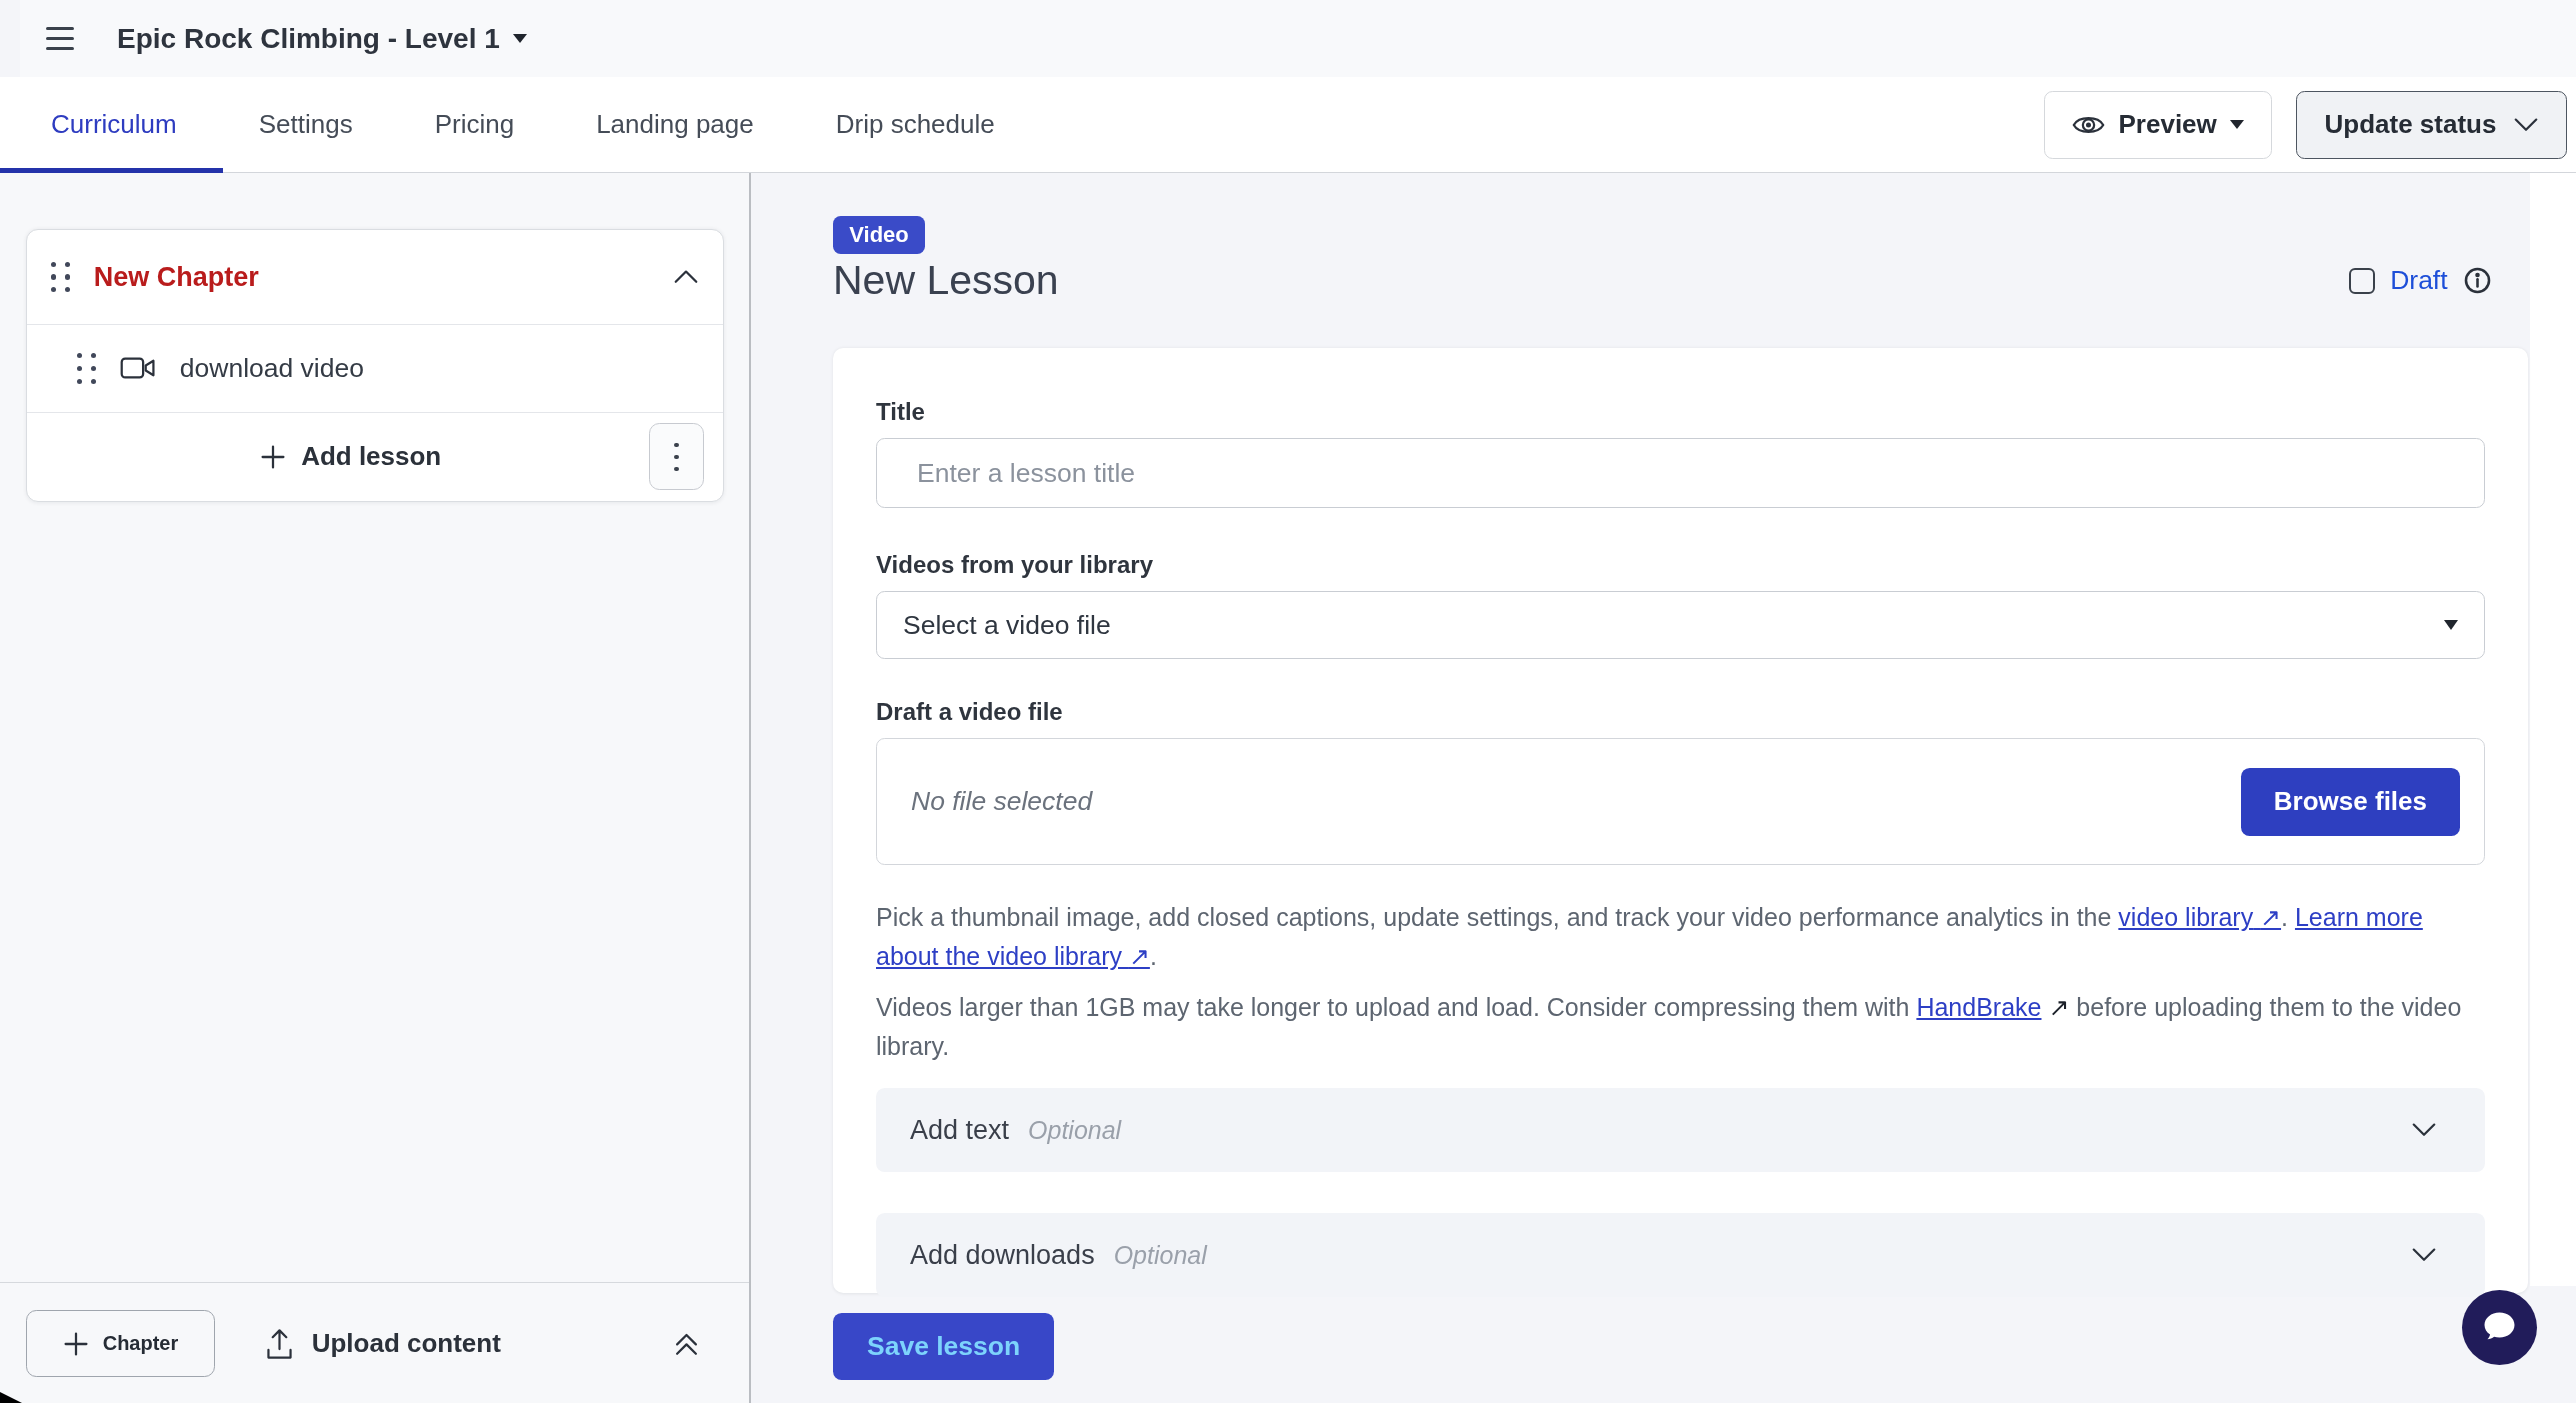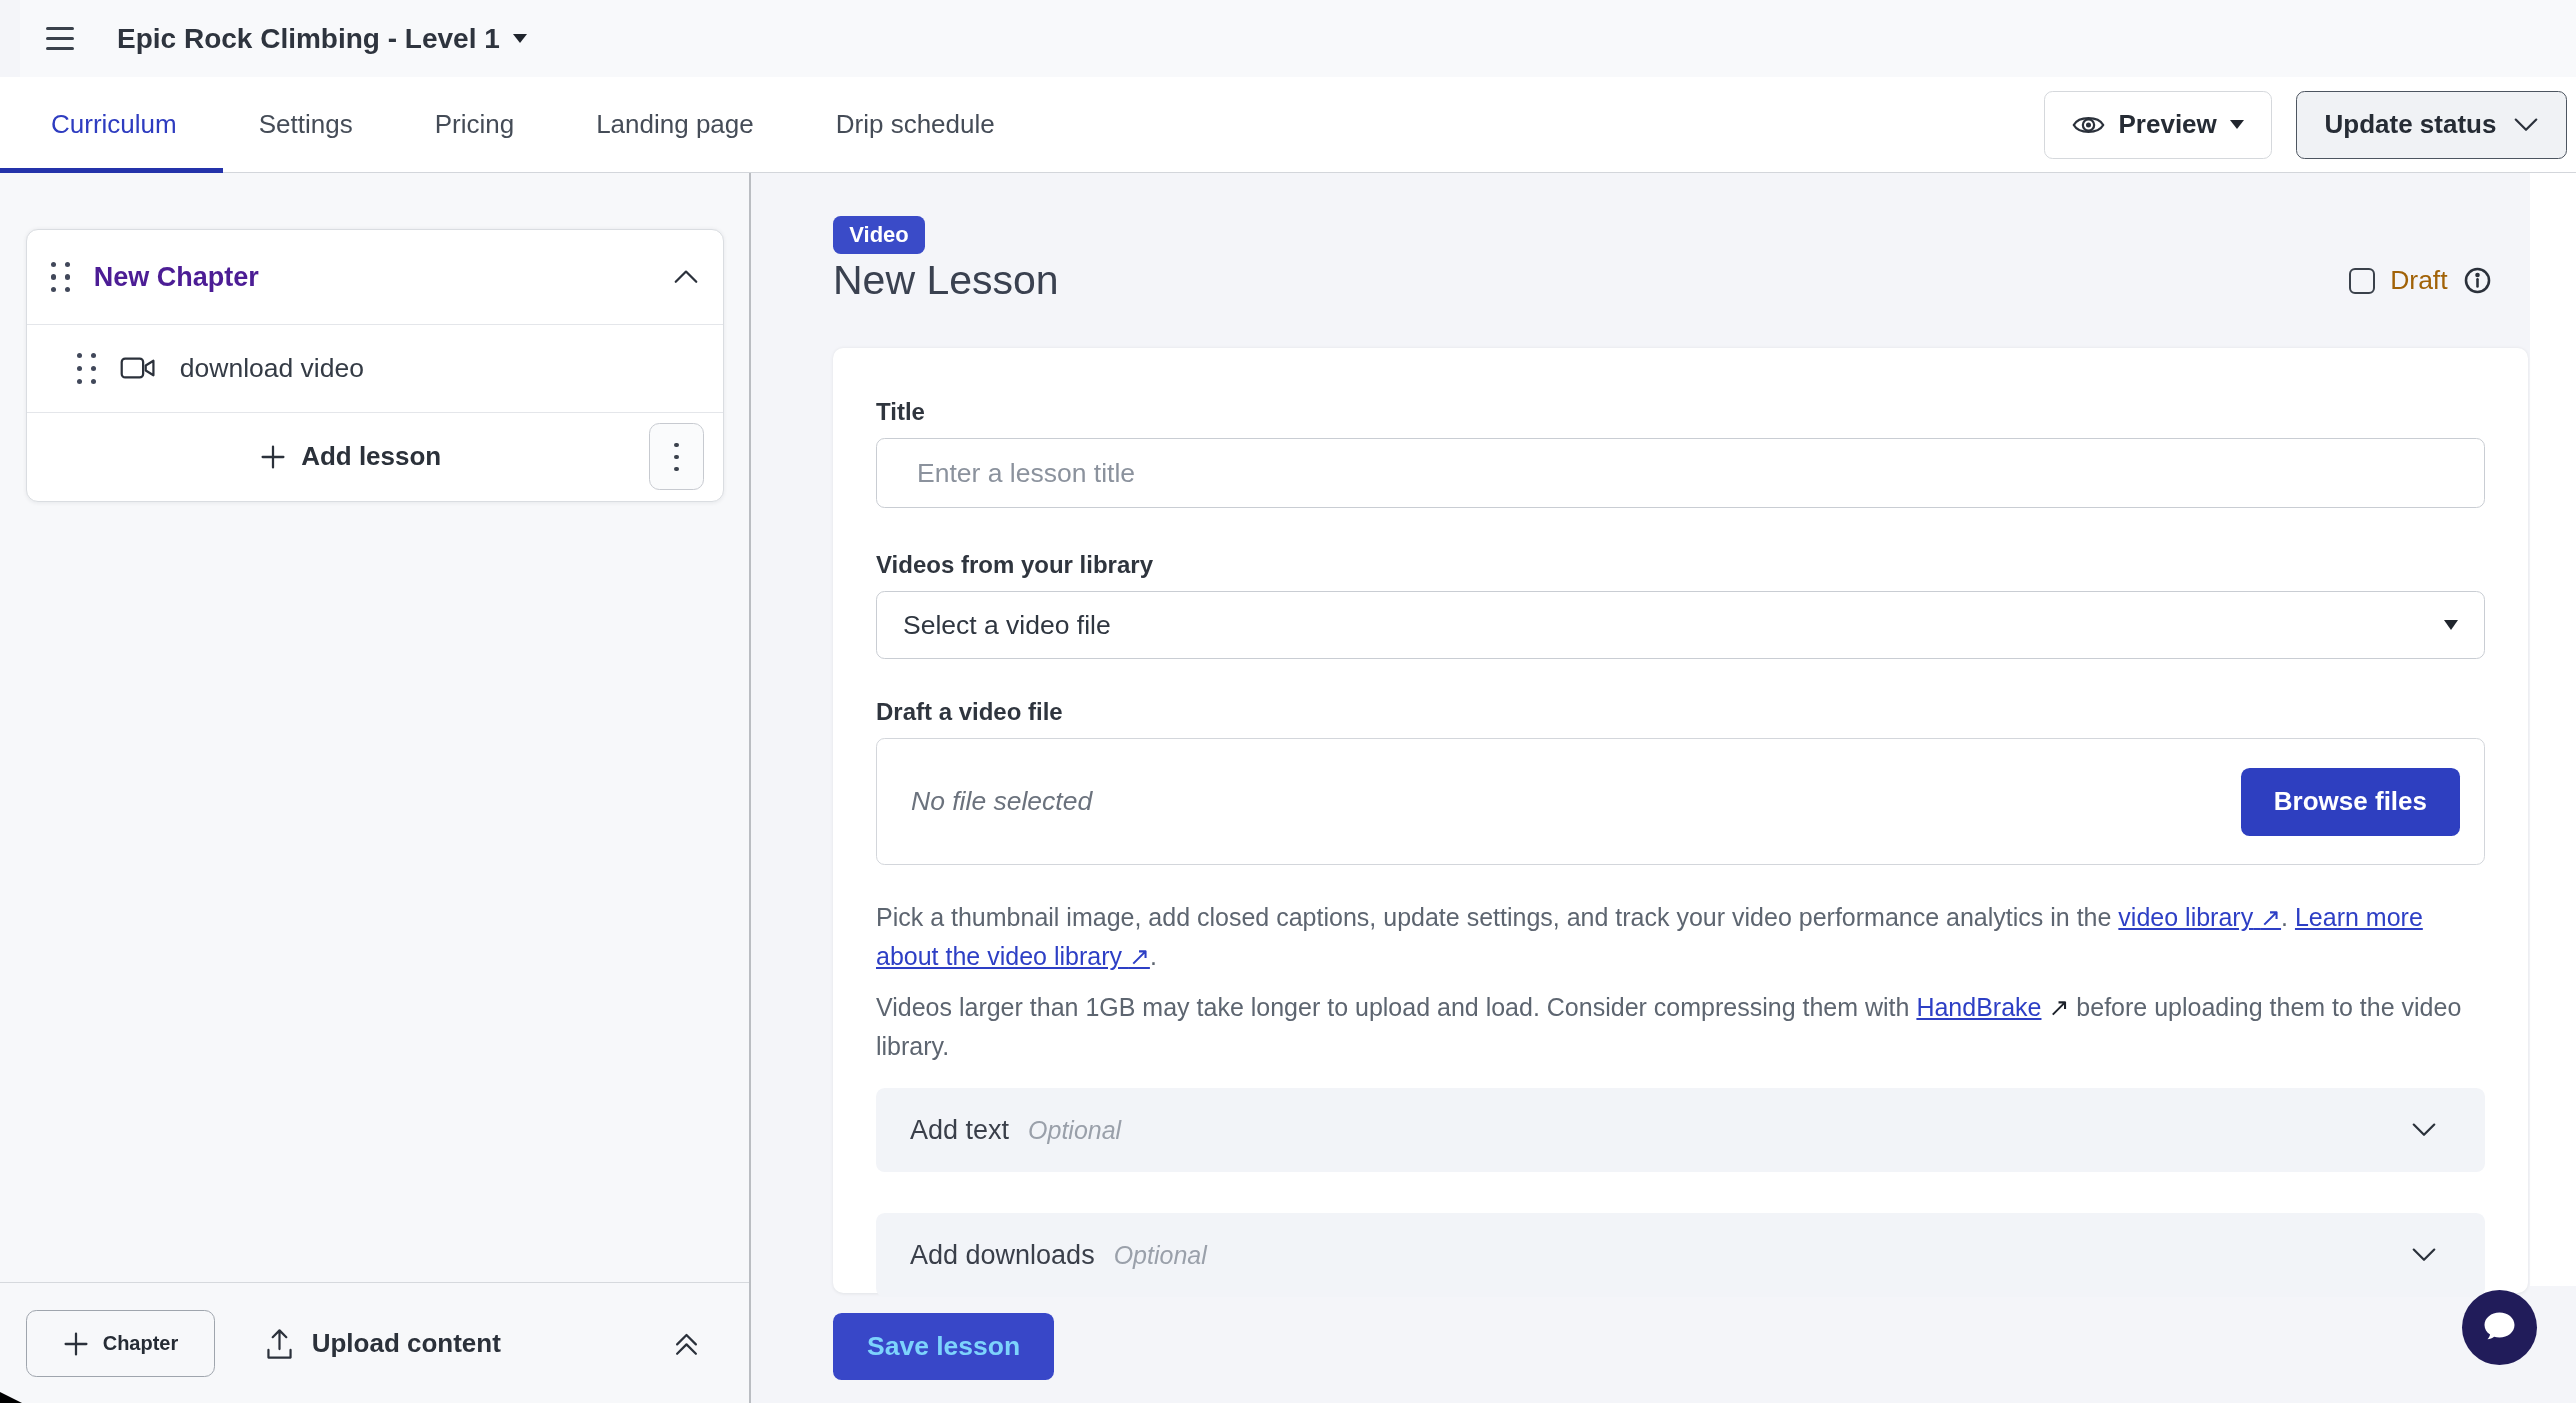--- a/index.html
+++ b/index.html
@@ -53,21 +53,21 @@
     position: absolute; left: 26px; top: 56px; width: 698px;
     background: #fff; border: 0.9px solid #dadde1; border-radius: 12px;
     box-shadow: 0 0.9px 4.3px rgba(20,24,40,.07); overflow: hidden;
   }
   .chapter-header { height: 94px; display: flex; align-items: center; padding: 0 24px; }
   .drag-handle {
     display: grid; grid-template-columns: repeat(2, 5.1px); grid-auto-rows: 5.1px;
     gap: 7.7px 8.6px; cursor: grab; flex: none;
   }
   .drag-handle i { width: 5.1px; height: 5.1px; border-radius: 50%; background: #41485a; }
-  .chapter-header .chapter-title { margin-left: 24px; font-size: 27px; font-weight: 600; color: #4c1d95; }
+  .chapter-header .chapter-title { margin-left: 24px; font-size: 27px; font-weight: 600; color: #b91c1c; }
   .icon-right { margin-left: auto; cursor: pointer; }
   .row-divider { height: 0.9px; background: #e4e6ea; }
   .lesson-row { height: 87px; display: flex; align-items: center; padding-left: 50px; gap: 24px; cursor: pointer; }
   .lesson-row .lesson-title { font-size: 26.5px; color: #343b45; }
   .card-footer { height: 88px; display: flex; align-items: center; padding-right: 19px; padding-left: 25px; }
   .add-lesson { flex: 1; display: flex; align-items: center; justify-content: center; gap: 15.4px; font-size: 26px; font-weight: 600; color: #2b313a; cursor: pointer; }
   .kebab-btn {
     width: 55px; height: 67px; border: 1.3px solid #c7cad0; border-radius: 10.3px; background: #fafbfc;
     display: flex; flex-direction: column; align-items: center; justify-content: center; gap: 7.7px; cursor: pointer; flex: none;
   }
@@ -83,21 +83,21 @@
   #main { position: absolute; top: 173px; left: 754px; right: 0; bottom: 0; background: #f4f5f9; }
   #scroll-gutter { position: absolute; top: 0; right: 0; width: 46px; height: 1113px; background: #fff; }
   .type-badge {
     position: absolute; left: 79px; top: 43px;
     background: #3a4bc8; color: #fff; font-size: 22px; font-weight: 700;
     padding: 6px 16.3px; border-radius: 7.7px;
   }
   .page-title { position: absolute; left: 79px; top: 84px; font-size: 41px; font-weight: 500; color: #3a4150; }
   .draft-wrap { position: absolute; right: 84px; top: 92px; display: flex; align-items: center; gap: 15.4px; }
   .checkbox { width: 26px; height: 26px; border: 2.6px solid #3a414b; border-radius: 6px; background: transparent; cursor: pointer; }
-  .draft-label { font-size: 26.5px; color: #a16207; }
+  .draft-label { font-size: 26.5px; color: #1d4ed8; }
   
   #form-card {
     position: absolute; left: 79px; top: 175px; width: 1695px; height: 945px;
     background: #fff; border-radius: 10.3px; box-shadow: 0 0.9px 3.4px rgba(16,20,30,.08);
     padding: 50px 43px 0 43px;
   }
   .field-label { font-size: 24px; font-weight: 700; color: #2f353e; margin-bottom: 12px; }
   .mt1 { margin-top: 43px; } .mt2 { margin-top: 39px; }
   .text-input {
     width: 100%; height: 70px; border: 1.7px solid #c9cdd3; border-radius: 8.6px;

